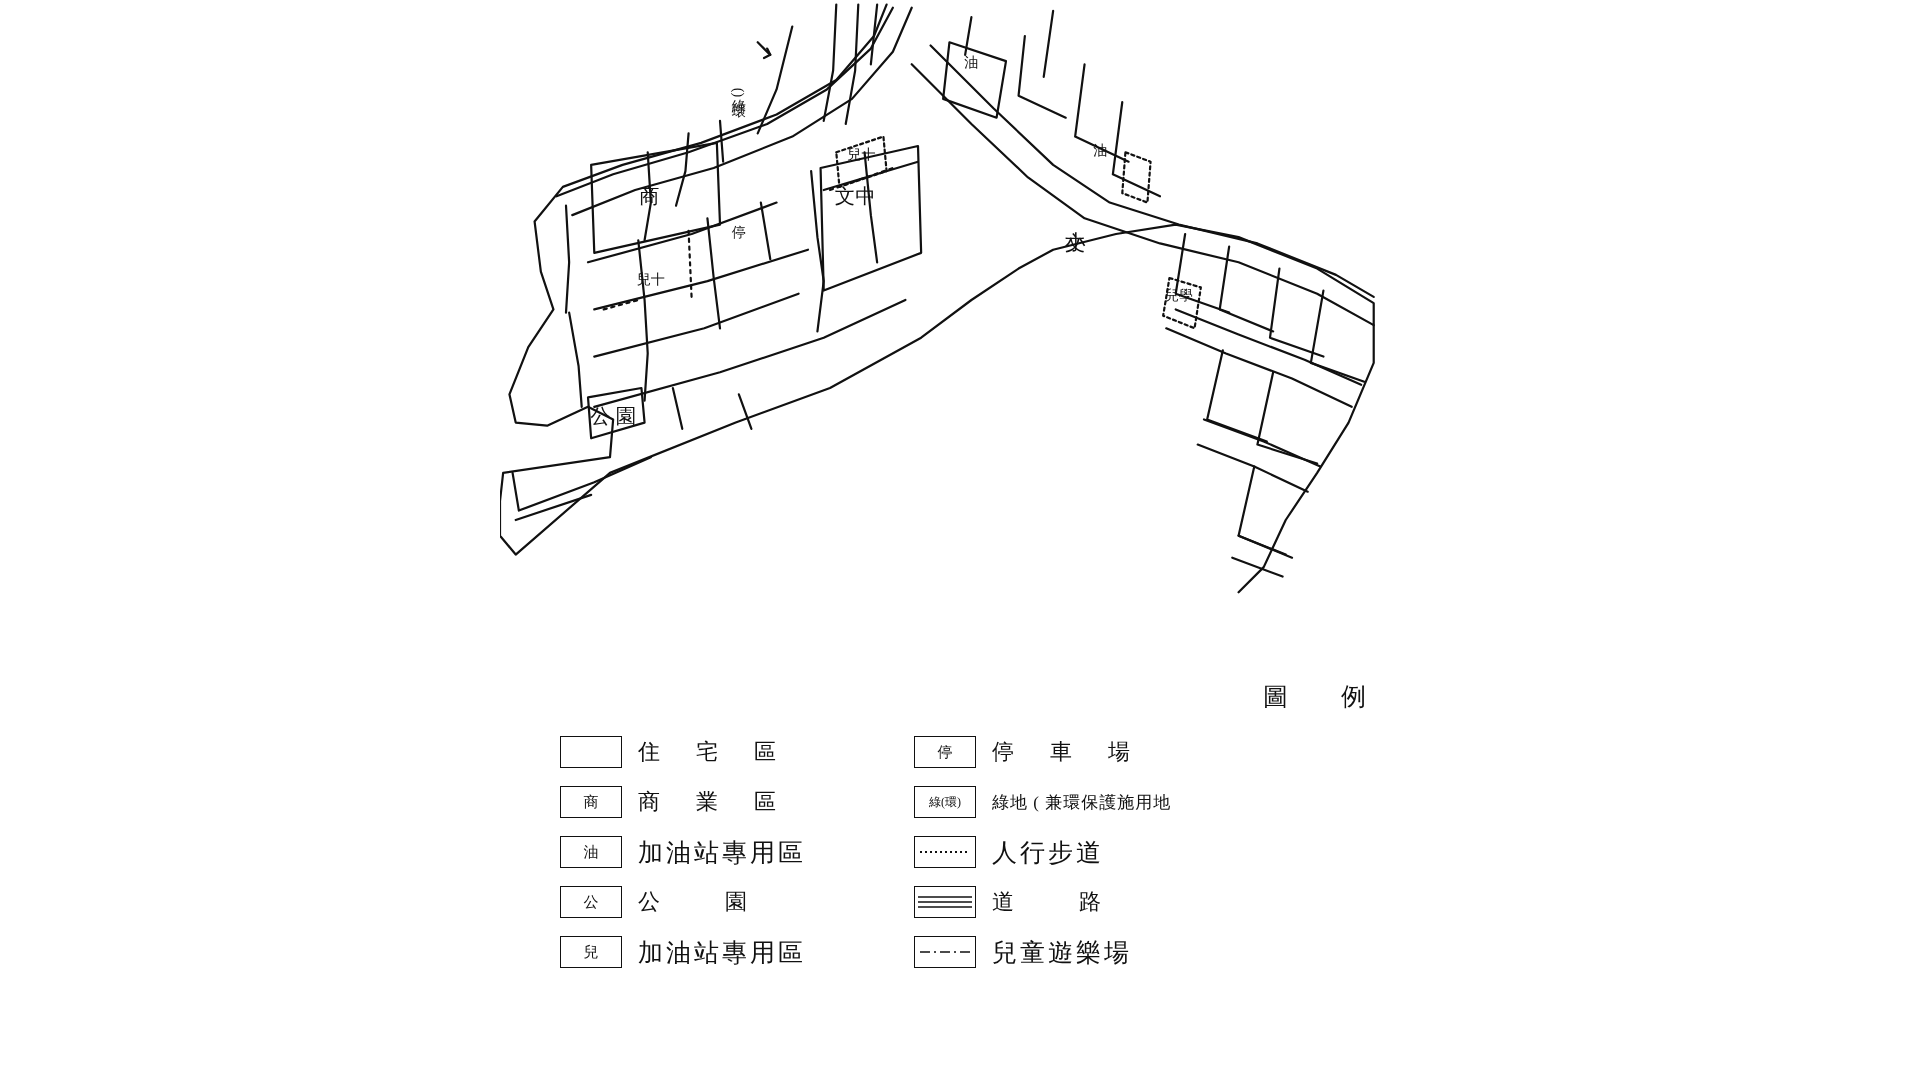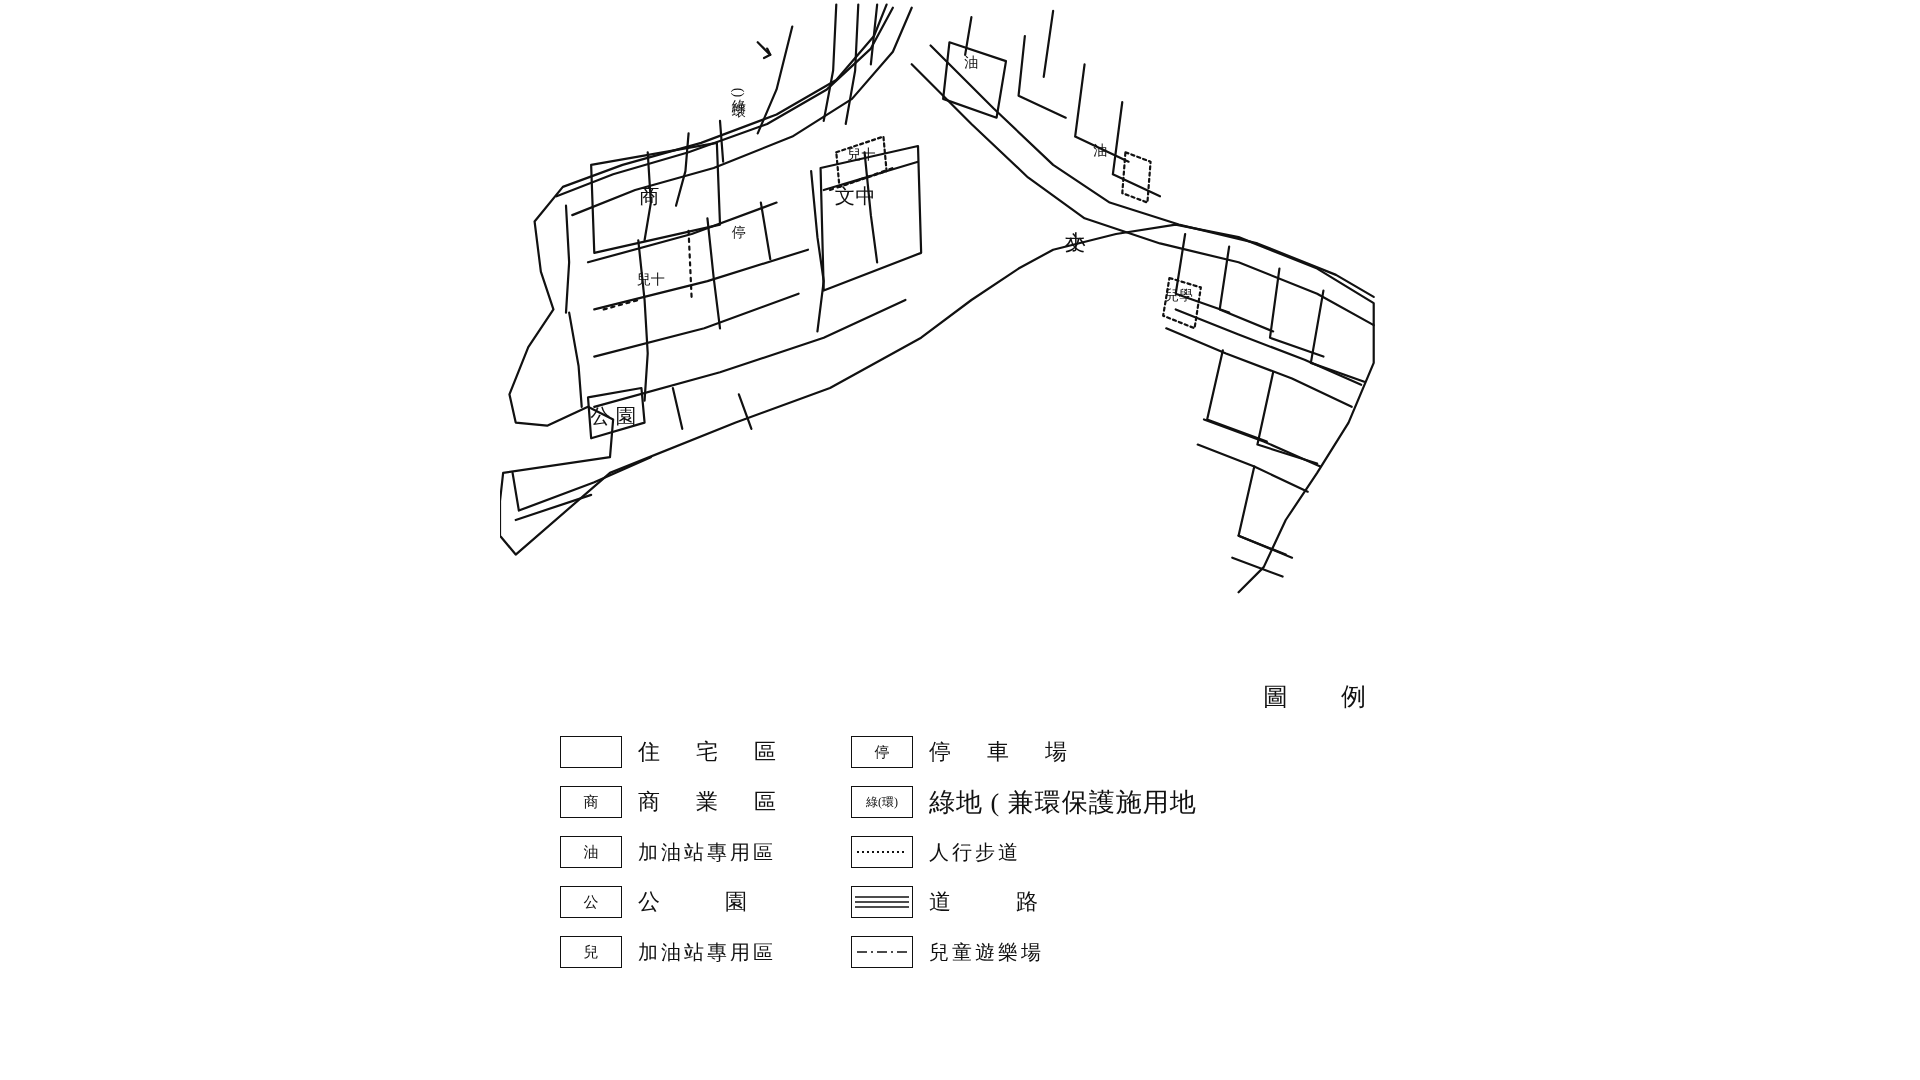--- a/index.html
+++ b/index.html
@@ -52,21 +52,21 @@
     font-size: 25px;
     letter-spacing: 14px;
     text-align: right;
     margin: 0 0 22px 110px;
     font-family: "Liberation Serif", serif;
     color: #111;
   }
   .legend-cols {
     display: flex;
     flex-direction: row;
-    gap: 68px;
+    gap: 108px;
   }
   .legend-col {
     display: flex;
     flex-direction: column;
     gap: 16px;
   }
   .legend-row {
     display: flex;
     flex-direction: row;
     align-items: center;
@@ -90,22 +90,22 @@
   }
   .swatch.tiny-text { font-size: 12px; }
   .legend-text {
     margin-left: 16px;
     font-size: 22px;
     letter-spacing: 7px;
     white-space: nowrap;
     font-family: "Liberation Serif", serif;
     color: #111;
   }
-  .legend-text.tight { letter-spacing: 1px; font-size: 26px; }
-  .legend-text.semi { letter-spacing: 3px; font-size: 20px; }
+  .legend-text.tight { letter-spacing: 1px; font-size: 17px; }
+  .legend-text.semi { letter-spacing: 3px; font-size: 25px; }
 
   
   .sw-arrow svg, .sw-road svg, .sw-dots svg, .sw-dashdot svg { display:block; }
 </style>
 </head>
 <body>
 
 <div id="map-figure">
   <svg id="map-svg" viewBox="0 0 560 380">
     <g fill="none" stroke="#111" stroke-width="1.4" stroke-linejoin="round" stroke-linecap="round">

